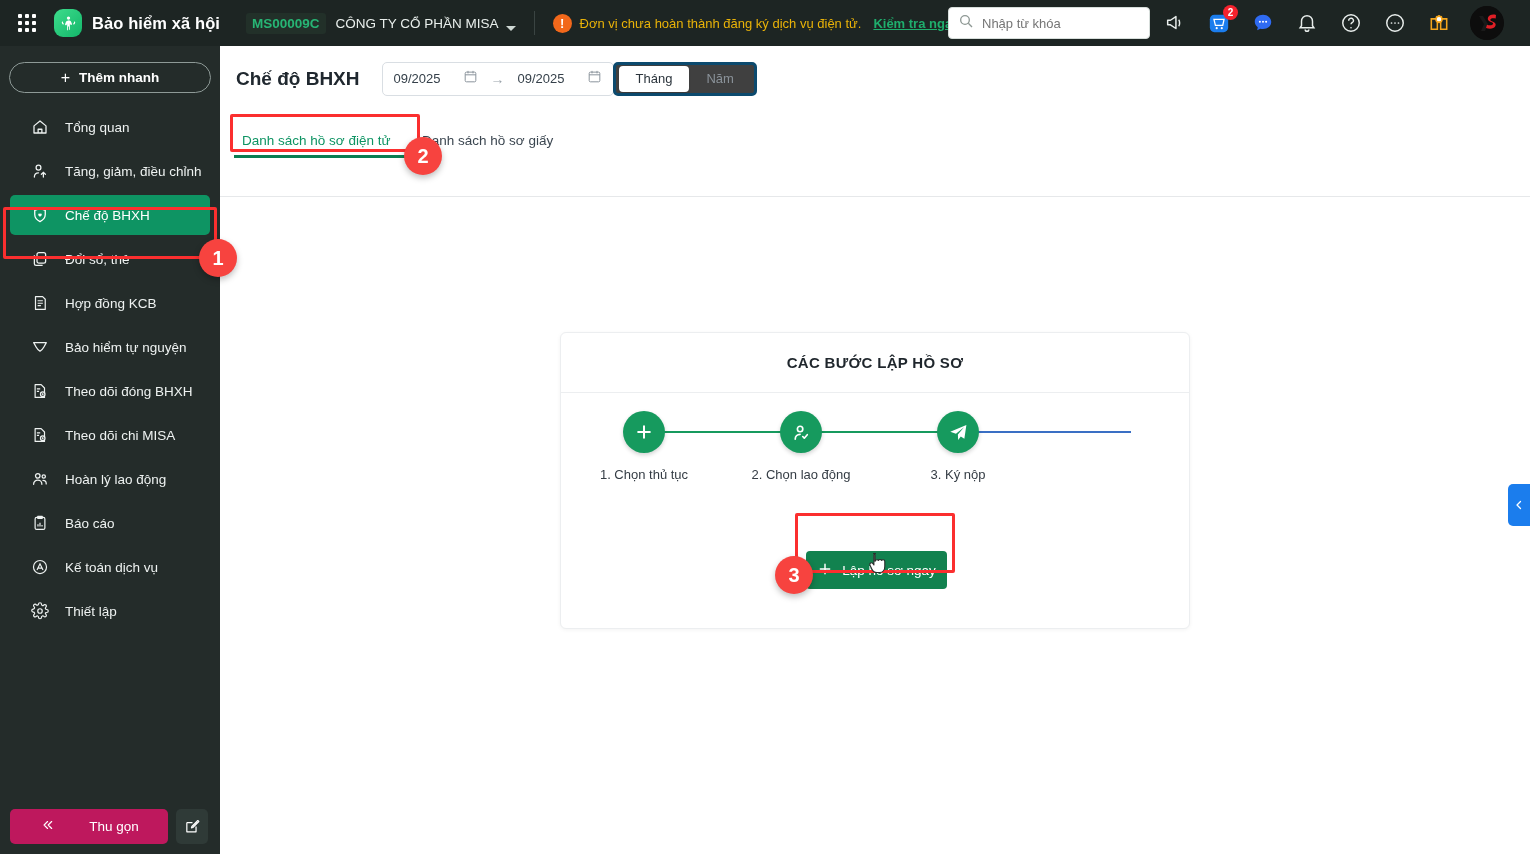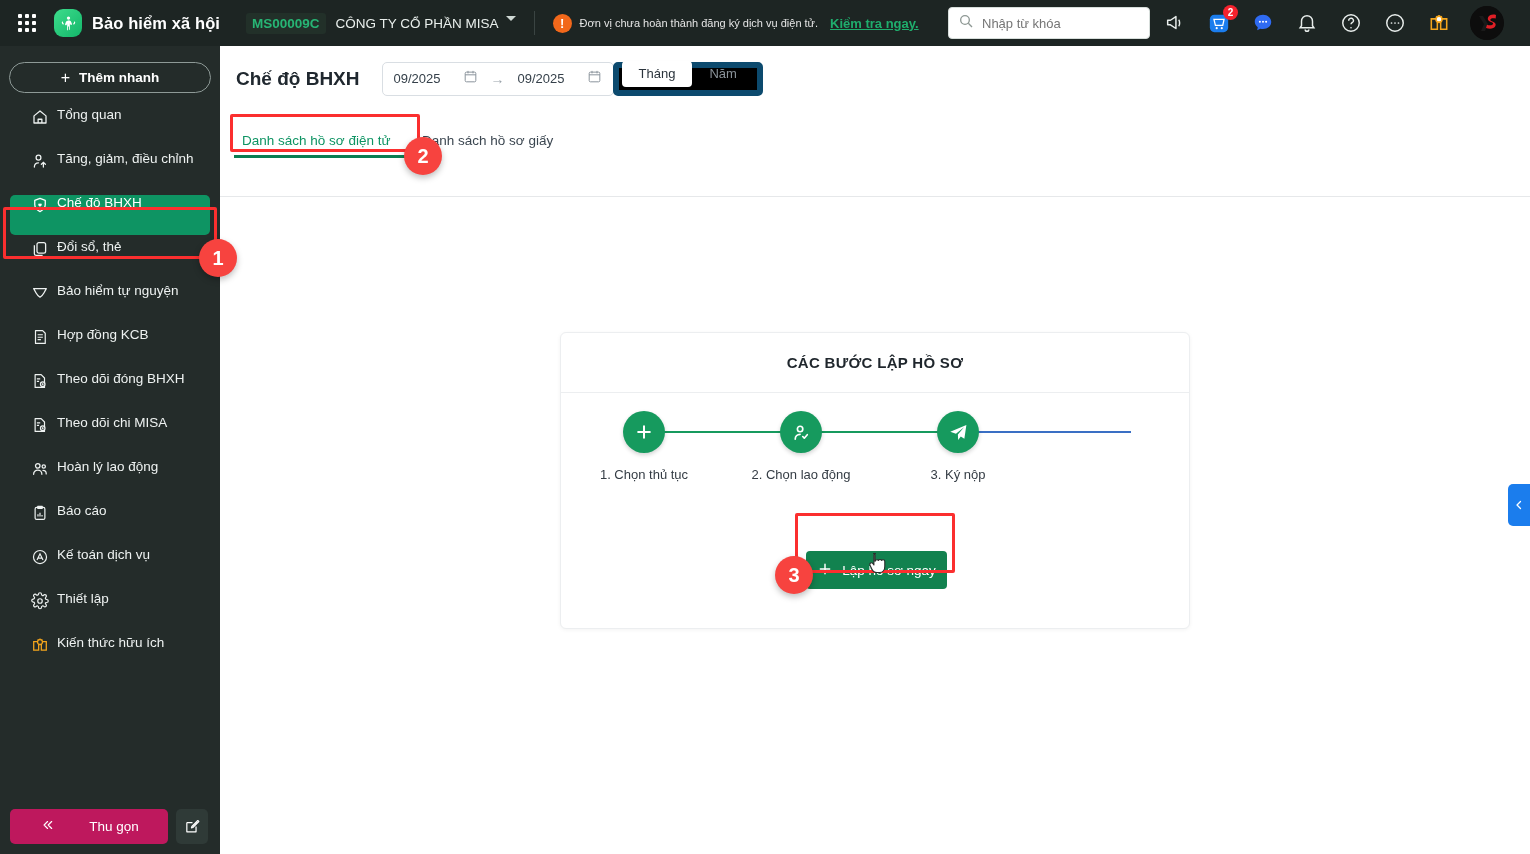--- a/index.html
+++ b/index.html
@@ -21,29 +21,29 @@
     gap: 3px; }
   .grid-icon i { display: block; width: 4px; height: 4px; background: #ffffff; border-radius: 1px; }
   .brand-logo {
     width: 28px; height: 28px; margin-left: 18px; border-radius: 9px;
     background: linear-gradient(135deg,#3ddc8c,#13b76a);
     display: flex; align-items: center; justify-content: center;
   }
   .brand-name { color: #fff; font-size: 16.5px; font-weight: bold; margin-left: 10px; letter-spacing: .1px; }
   .ms-code { color: #27b575; font-size: 13.5px; font-weight: bold; margin-left: 26px;
              background: #223029; padding: 3px 6px; border-radius: 3px; }
-  .company { color: #e9efec; font-size: 13.5px; margin-left: 10px; display: flex; align-items: flex-start; gap: 7px; }
+  .company { color: #e9efec; font-size: 13.5px; margin-left: 10px; display: flex; align-items: flex-end; gap: 7px; }
   .caret-d { width: 0; height: 0; border-left: 5px solid transparent; border-right: 5px solid transparent;
              border-top: 5px solid #cfd8d4; }
   .divider-v { width: 1px; height: 24px; background: #3a4442; margin-left: 18px; }
 
   .warn { display: flex; align-items: center; margin-left: 18px; gap: 8px; }
   .warn-ico { width: 19px; height: 19px; border-radius: 50%; background: #f2681b; color: #fff;
               font-size: 13px; font-weight: bold; display: flex; align-items: center; justify-content: center; }
-  .warn-txt { color: #e5e5e5; font-size: 11px; }
+  .warn-txt { color: #eab308; font-size: 13px; }
   .warn-link { color: #1fae6d; font-size: 13px; font-weight: bold; text-decoration: underline; margin-left: 4px; }
 
   .search-box { position: absolute; left: 948px; top: 7px; width: 202px; height: 32px;
     background: #fff; border: 1px solid #d7dedb; border-radius: 4px; display: flex; align-items: center; }
   .search-ico { margin-left: 9px; }
   .search-inp { border: none; outline: none; font-size: 13px; color: #be185d; margin-left: 8px;
                 width: 140px; font-family: "Liberation Sans", sans-serif; background: transparent; }
 
   .ic-btn { position: absolute; top: 10px; width: 26px; height: 26px; display: flex;
             align-items: center; justify-content: center; cursor: pointer; }
@@ -53,42 +53,42 @@
   .avatar { position: absolute; top: 6px; left: 1470px; width: 34px; height: 34px; border-radius: 50%;
             background: #111; overflow: hidden; }
 
   
   .sidebar { position: absolute; top: 46px; left: 0; width: 220px; height: 808px; background: #242c2a; }
   .quick-add { margin: 16px auto 0; width: 202px; height: 31px; border: 1px solid #8e9a97; border-radius: 16px;
     color: #fff; font-size: 13.5px; display: flex; align-items: center; justify-content: center; gap: 9px;
     cursor: pointer; font-weight: bold; }
   .plus-s { font-size: 16px; font-weight: normal; line-height: 1; }
   .nav { margin-top: 14px; }
-  .nav-item { height: 40px; display: flex; gap: 7px; padding-left: 20px;
+  .nav-item { height: 40px; display: flex; align-items: center; gap: 15px; padding-left: 20px;
     color: #eef2f1; font-size: 13.5px; margin: 4px 10px; border-radius: 5px; cursor: pointer; }
   .nav-item.active { background: #0e9463; color: #fff; }
   .nav-ico { width: 20px; height: 20px; display: flex; align-items: center; justify-content: center; flex: 0 0 20px; }
   .collapse-bar { position: absolute; bottom: 10px; left: 10px; display: flex; gap: 8px; align-items: center; }
   .collapse-btn { width: 158px; height: 35px; background: #be185d; border-radius: 5px; color: #fff;
     font-size: 13.5px; display: flex; align-items: center; justify-content: center; gap: 34px; cursor: pointer; }
   .edit-btn { width: 32px; height: 35px; background: #2f3a37; border-radius: 5px;
     display: flex; align-items: center; justify-content: center; cursor: pointer; }
 
   
   .main { position: absolute; top: 46px; left: 220px; width: 1310px; height: 808px; background: #f3f4f6; }
   .page-head { position: absolute; top: 0; left: 0; width: 1310px; height: 65px; background: #fff;
     display: flex; align-items: center; }
   .page-title { margin-left: 16px; font-size: 19px; font-weight: bold; color: #20282f; }
   .date-wrap { margin-left: 22px; height: 34px; border: 1px solid #d9dee3; border-radius: 5px;
     display: flex; align-items: center; background: #fff; }
   .date-cell { display: flex; align-items: center; gap: 22px; padding: 16px 11px; height: 100%; cursor: pointer; }
   .date-val { font-size: 13px; color: #35404a; }
   .arrow-r { color: #9aa3ab; font-size: 14px; padding: 0 2px; }
-  .seg { margin-left: -1px; height: 34px; border: 6px solid #0c4a6e; border-radius: 5px; background: #000000;
-    display: flex; align-items: flex-end; padding: 3px; }
+  .seg { margin-left: -1px; height: 34px; border: 3px solid #0c4a6e; border-radius: 5px; background: #404040;
+    display: flex; align-items: center; padding: 3px; }
   .seg-btn { height: 26px; padding: 0 17px; font-size: 13px; color: #8a9299; display: flex; align-items: center;
     border-radius: 4px; cursor: pointer; }
   .seg-btn.on { background: #fff; color: #2b343c; box-shadow: 0 1px 2px rgba(0,0,0,.12); }
 
   .tabs { position: absolute; top: 65px; left: 0; width: 1310px; height: 86px; background: #fff;
     border-bottom: 1px solid #e6e8ea; padding-left: 8px; }
   .tab { position: absolute; top: 12px; height: 34px; display: flex; align-items: center;
     font-size: 13.5px; cursor: pointer; }
   .tab.active { left: 22px; color: #0e9463; }
   .tab.inactive { left: 202px; color: #3b4650; }
@@ -275,35 +275,35 @@
           <svg width="18" height="18" viewBox="0 0 24 24" fill="none" stroke="#eef2f1" stroke-width="1.7" stroke-linejoin="round">
             <rect x="8" y="3.5" width="11.5" height="14" rx="2.5"></rect>
               <path d="M15.5 20.5H6.8a2.3 2.3 0 01-2.3-2.3V7"></path>
           </svg>
         </span>
         <span>Đổi sổ, thẻ</span>
       </div>
 
       <div class="nav-item">
         <span class="nav-ico">
-          <svg width="18" height="18" viewBox="0 0 24 24" fill="none" stroke="#eef2f1" stroke-width="1.7" stroke-linejoin="round">
-            <path d="M3.6 6.2h16.8l-3.2 5.8c-1.3 2.4-3 4.2-5.2 5.6-2.2-1.4-3.9-3.2-5.2-5.6L3.6 6.2z"></path>
-          </svg>
-        </span>
-        <span>Bảo hiểm tự nguyện</span>
-      </div>
-
-      <div class="nav-item">
-        <span class="nav-ico">
           <svg width="18" height="18" viewBox="0 0 24 24" fill="none" stroke="#eef2f1" stroke-width="1.6" stroke-linejoin="round">
             <path d="M6 3.5h9.5L19 7v13.5H6V3.5z"></path>
               <path d="M8.8 9h7M8.8 12.3h7M8.8 15.6h4.4"></path>
           </svg>
         </span>
         <span>Hợp đồng KCB</span>
+      </div>
+
+      <div class="nav-item">
+        <span class="nav-ico">
+          <svg width="18" height="18" viewBox="0 0 24 24" fill="none" stroke="#eef2f1" stroke-width="1.7" stroke-linejoin="round">
+            <path d="M3.6 6.2h16.8l-3.2 5.8c-1.3 2.4-3 4.2-5.2 5.6-2.2-1.4-3.9-3.2-5.2-5.6L3.6 6.2z"></path>
+          </svg>
+        </span>
+        <span>Bảo hiểm tự nguyện</span>
       </div>
 
       <div class="nav-item">
         <span class="nav-ico">
           <svg width="18" height="18" viewBox="0 0 24 24" fill="none" stroke="#eef2f1" stroke-width="1.6" stroke-linejoin="round">
             <path d="M5.5 3.5h8L18 8v12.5H5.5V3.5z"></path>
               <path d="M7.8 9.2h4.5M7.8 12.4h3"></path>
             <circle cx="15.6" cy="16.2" r="3" fill="#242c2a"></circle>
               <path d="M14.4 16.2h2.4M15.6 15v2.4" stroke-width="1.3"></path>
           </svg>
@@ -359,30 +359,20 @@
       <div class="nav-item">
         <span class="nav-ico">
           <svg width="18" height="18" viewBox="0 0 24 24" fill="none" stroke="#eef2f1" stroke-width="1.6" stroke-linejoin="round">
             <circle cx="12" cy="12" r="3"></circle>
             <path d="M19.3 14.3a1.6 1.6 0 00.3 1.8l.1.1a2 2 0 11-2.8 2.8l-.1-.1a1.6 1.6 0 00-1.8-.3 1.6 1.6 0 00-1 1.5v.2a2 2 0 11-4 0v-.1a1.6 1.6 0 00-1-1.5 1.6 1.6 0 00-1.8.3l-.1.1a2 2 0 11-2.8-2.8l.1-.1a1.6 1.6 0 00.3-1.8 1.6 1.6 0 00-1.5-1H3a2 2 0 110-4h.1a1.6 1.6 0 001.5-1 1.6 1.6 0 00-.3-1.8l-.1-.1a2 2 0 112.8-2.8l.1.1a1.6 1.6 0 001.8.3h.1a1.6 1.6 0 001-1.5V3a2 2 0 114 0v.1a1.6 1.6 0 001 1.5 1.6 1.6 0 001.8-.3l.1-.1a2 2 0 112.8 2.8l-.1.1a1.6 1.6 0 00-.3 1.8v.1a1.6 1.6 0 001.5 1h.2a2 2 0 110 4h-.1a1.6 1.6 0 00-1.5 1z"></path>
           </svg>
         </span>
         <span>Thiết lập</span>
       </div>
 
-      <div class="nav-item">
-        <span class="nav-ico">
-          <svg width="18" height="18" viewBox="0 0 24 24" fill="none" stroke="#f4a51c" stroke-width="1.7">
-            <path d="M3.6 7.5h6.6v11.4H3.6zM13.8 7.5h6.6v11.4h-6.6z"></path>
-            <circle cx="12" cy="8" r="3.3" fill="#242c2a" stroke="#f4a51c"></circle>
-            <path d="M10.8 11.4h2.4M12 3.2v1.3M9 4.6l.8.9M15 4.6l-.8.9"></path>
-          </svg>
-        </span>
-        <span>Kiến thức hữu ích</span>
-      </div>
     </div>
 
     <div class="collapse-bar">
       <div class="collapse-btn">
         <span>
           <svg width="16" height="14" viewBox="0 0 24 24" fill="none" stroke="#fff" stroke-width="2" stroke-linecap="round" stroke-linejoin="round">
             <path d="M13 6l-6 6 6 6M20 6l-6 6 6 6"></path>
           </svg>
         </span>
         <span>Thu gọn</span>

